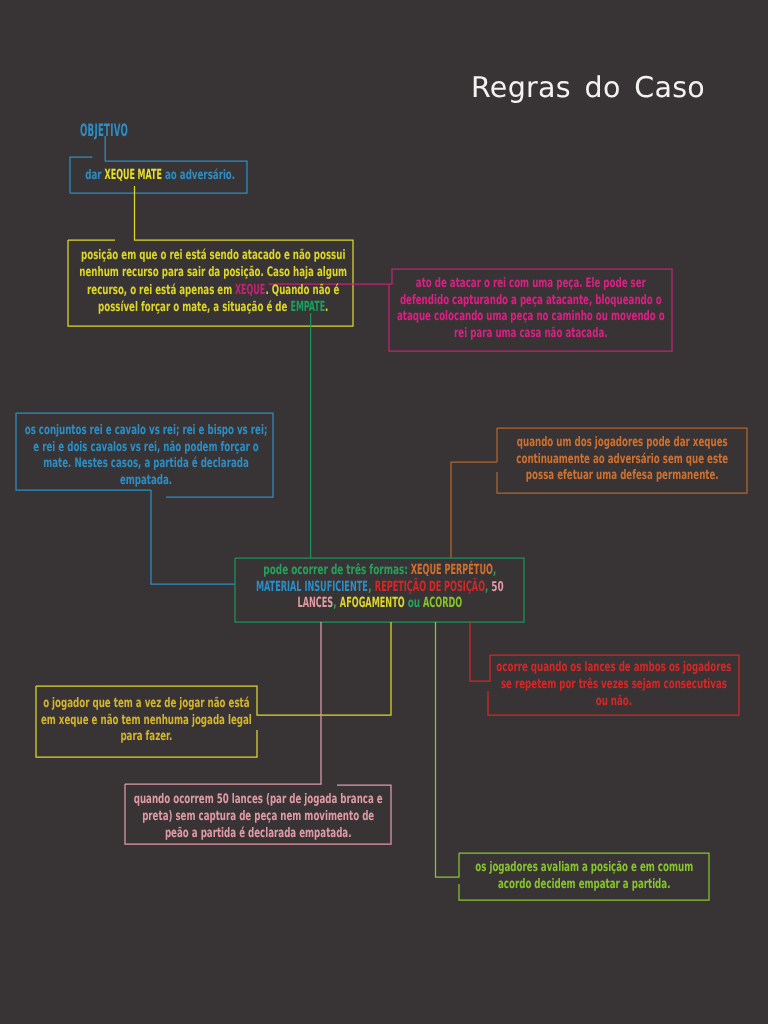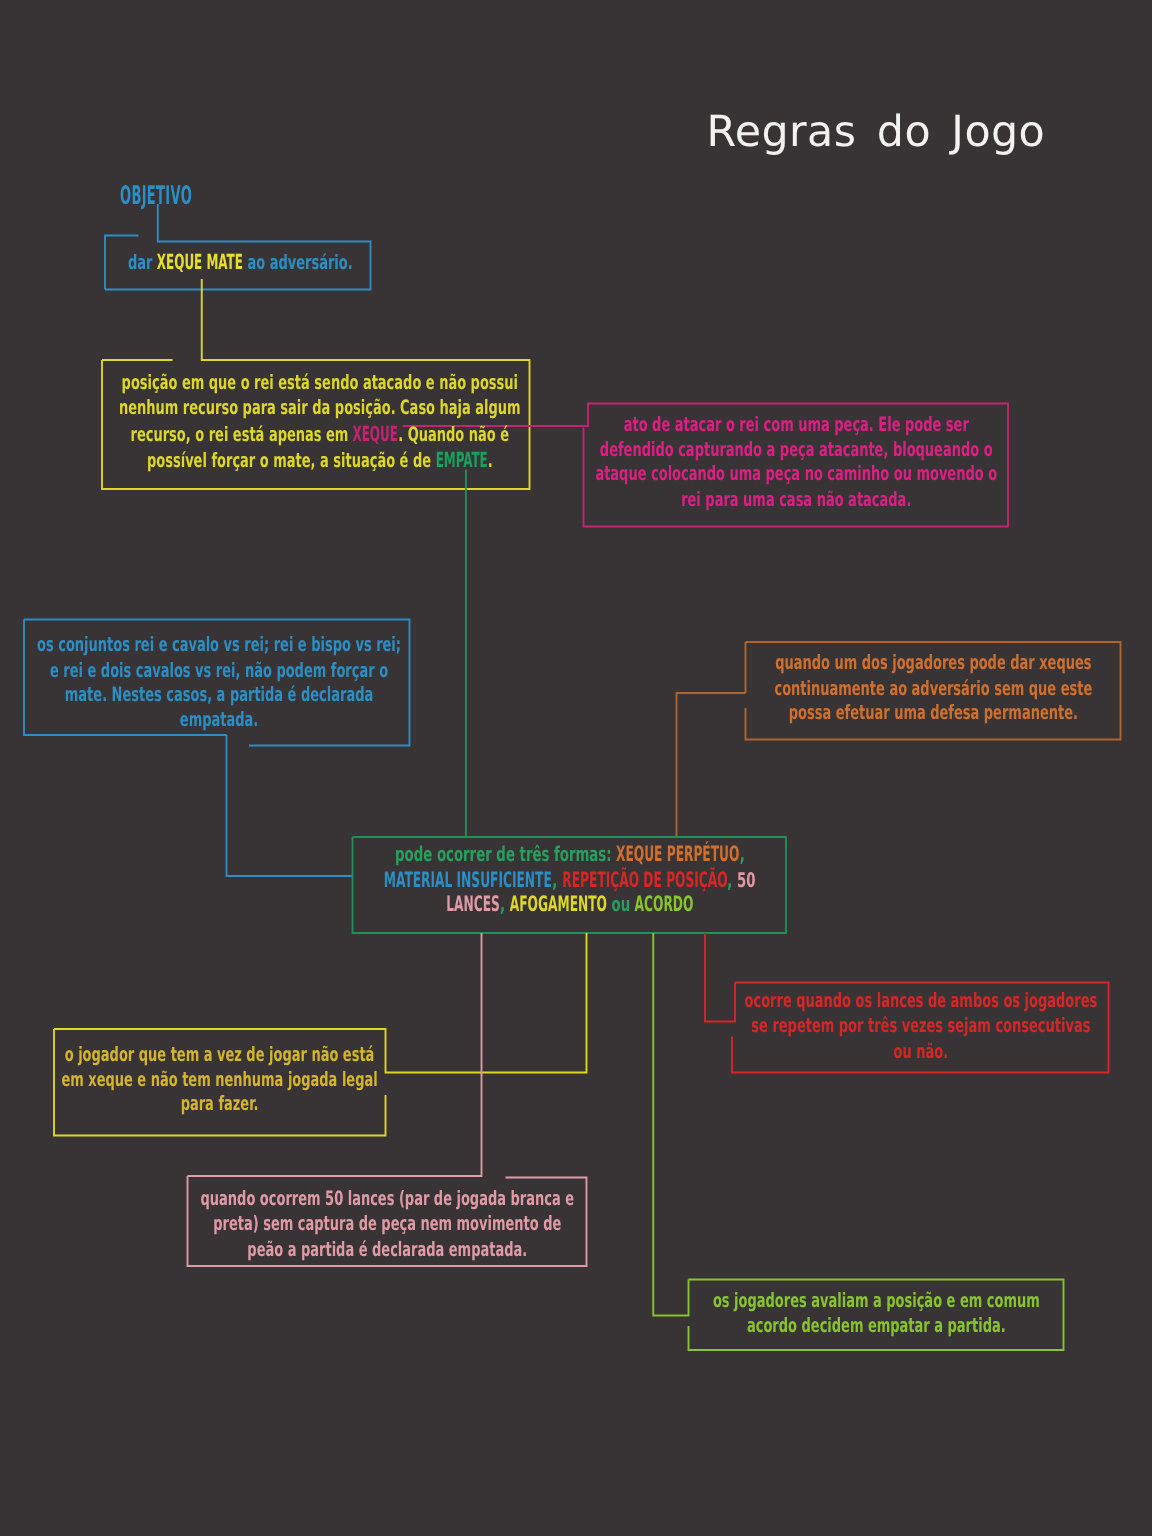--- a/index.html
+++ b/index.html
@@ -31,21 +31,21 @@
       <path d="M310.6,313 L310.6,558" stroke="#1d9159"></path>
       <path d="M16,413 L273,413 L273,497 L166,497 M151,490 L16,490 L16,413 M151,490 L151,584 L235,584" stroke="#2b8ec4"></path>
       <path d="M497,462 L451,462 L451,558 M497,428 L747,428 L747,493 L497,493 L497,472 M497,428 L497,462" stroke="#b0652c"></path>
       <path d="M235,558 L524,558 L524,622 L235,622 L235,558" stroke="#1d9159"></path>
       <path d="M490,655 L739,655 L739,715 L488,715 L488,691 M490,655 L490,681 L470,681 L470,622" stroke="#d62626"></path>
       <path d="M36,686 L257,686 L257,715 L391,715 L391,622 M257,730 L257,757 L36,757 L36,686" stroke="#ddd728"></path>
       <path d="M125,784 L321,784 L321,622 M337,785 L391,785 L391,844 L125,844 L125,784" stroke="#e09aa6"></path>
       <path d="M459,853 L709,853 L709,900 L459,900 L459,884 M459,853 L459,877 L435.5,877 L435.5,622" stroke="#88c42c"></path>
     </svg>
 
-  <div class="title" style="left: 471px; top: 71px; font-size: 28.5px; letter-spacing: 0.3px; word-spacing: 4.2px; color: rgb(244, 242, 240);">Regras do Jogo</div>
+  <div class="title" style="left: 471px; top: 71px; font-size: 28.5px; letter-spacing: 0.3px; word-spacing: 4.2px; color: rgb(244, 242, 240);">Regras do Caso</div>
   <div class="tag" style="left: 79.6px; top: 121px; font-size: 17.1px; letter-spacing: 0.4px; color: rgb(43, 142, 196); transform: scaleX(0.565); transform-origin: left top;">OBJETIVO</div>
 <div class="nodetext" style="left: 38.6671px; top: 167px; width: 242.466px; font-size: 13.2px; line-height: 16.8px; transform: scaleX(0.73);">
       <div class="ln"><i><span style="color: rgb(43, 142, 196);">dar </span><span class="caps" style="color: rgb(230, 224, 42); transform: scaleX(0.872); margin-right: -11.52px;">XEQUE MATE</span><span style="color: rgb(43, 142, 196);"> ao adversário.</span></i></div>
     </div>
     <div class="nodetext" style="left: 18.4945px; top: 248px; width: 390.411px; font-size: 13.2px; line-height: 16.8px; transform: scaleX(0.73);">
       <div class="ln"><i><span style="color: rgb(221, 215, 40);">posição em que o rei está sendo atacado e não possui</span></i></div>
       <div class="ln"><i><span style="color: rgb(221, 215, 40);">nenhum recurso para sair da posição. Caso haja algum</span></i></div>
       <div class="ln"><i><span style="color: rgb(221, 215, 40);">recurso, o rei está apenas em </span><span class="caps" style="color: rgb(193, 36, 114); transform: scaleX(0.872); margin-right: -6.144px;">XEQUE</span><span style="color: rgb(221, 215, 40);">. Quando não é</span></i></div>
       <div class="ln"><i><span style="color: rgb(221, 215, 40);">possível forçar o mate, a situação é de </span><span class="caps" style="color: rgb(25, 160, 94); transform: scaleX(0.872); margin-right: -7.04px;">EMPATE</span><span style="color: rgb(221, 215, 40);">.</span></i></div>
     </div>

